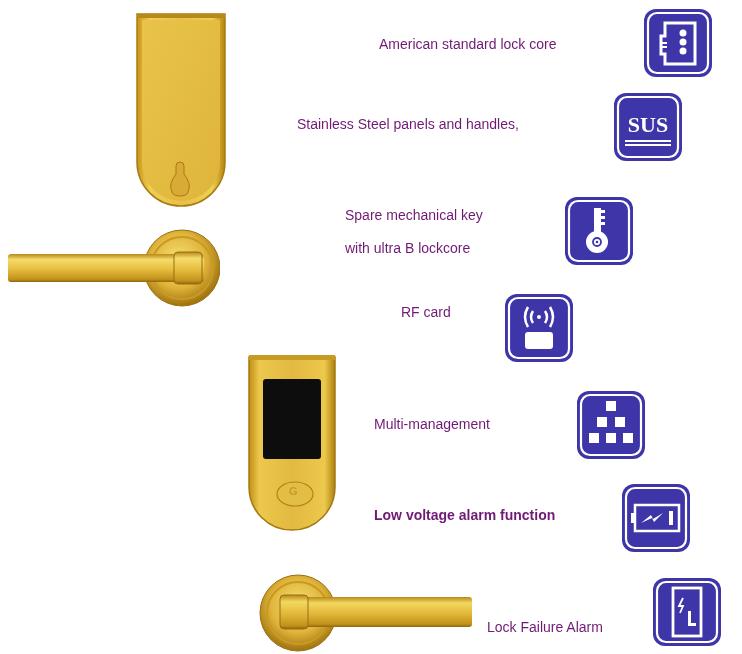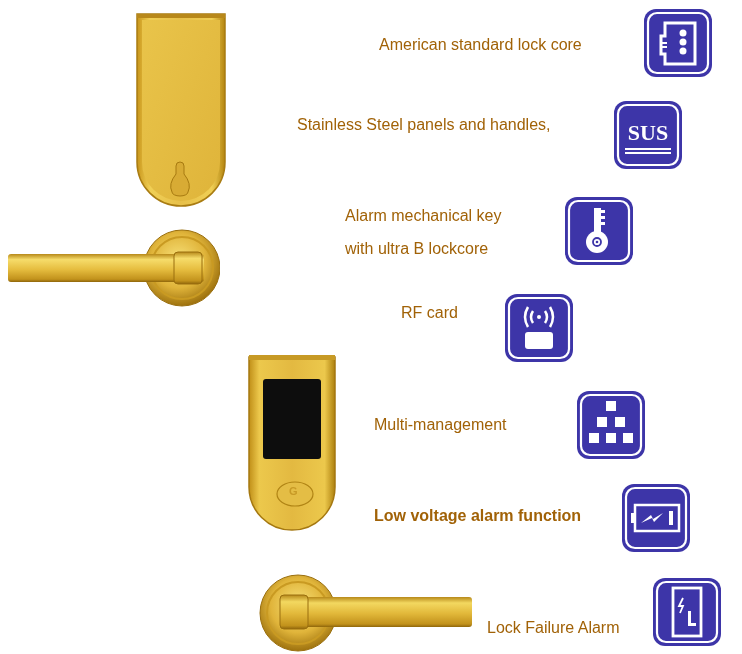--- a/index.html
+++ b/index.html
@@ -1,18 +1,18 @@
 <!DOCTYPE html>
 <html><head>
 <meta charset="utf-8">
 <style>
   html, body { margin: 0; padding: 0; background: #ffffff; }
   body { width: 742px; height: 654px; position: relative; overflow: hidden;
          font-family: "Liberation Sans", sans-serif; color: #111111; }
-  .feature-text { position: absolute; font-size: 16px; line-height: 33px; color: #a16207; white-space: nowrap; }
+  .feature-text { position: absolute; font-size: 14px; line-height: 33px; color: #701a75; white-space: nowrap; }
   .icon-box { position: absolute; width: 70px; height: 70px; }
   .icon-box svg { width: 100%; height: 100%; display: block; }
   .product { position: absolute; }
 </style>
 </head>
 <body>
 
 <div class="product" style="left:135px; top:12px; width:92px; height:196px;">
   <svg viewBox="0 0 92 196" width="92" height="196">
     <defs>
@@ -103,21 +103,21 @@
 
 <div class="feature-text" style="left:379px; top:28px;">
   <div>American standard lock core</div>
 </div>
 
 <div class="feature-text" style="left:297px; top:108px;">
   <div>Stainless Steel panels and handles,</div>
 </div>
 
 <div class="feature-text" style="left:345px; top:199px;">
-  <div>Alarm mechanical key</div>
+  <div>Spare mechanical key</div>
   <div>with ultra B lockcore</div>
 </div>
 
 <div class="feature-text" style="left:401px; top:296px;">
   <div>RF card</div>
 </div>
 
 <div class="feature-text" style="left:374px; top:408px;">
   <div>Multi-management</div>
 </div>
@@ -136,21 +136,21 @@
     <rect x="5" y="5" width="60" height="60" rx="9" fill="none" stroke="#fff" stroke-width="2.2"></rect>
     <path d="M22 15 L52 15 L52 56 L22 56 L22 46 L18 46 L18 28 L22 28 Z" fill="none" stroke="#fff" stroke-width="3"></path>
     <rect x="18" y="34" width="6" height="2" fill="#fff"></rect>
     <rect x="18" y="38" width="6" height="2" fill="#fff"></rect>
     <circle cx="40" cy="25" r="3.5" fill="#fff"></circle>
     <circle cx="40" cy="34" r="3.5" fill="#fff"></circle>
     <circle cx="40" cy="43" r="3.5" fill="#fff"></circle>
   </svg>
 </div>
 
-<div class="icon-box" style="left:613px; top:100px;">
+<div class="icon-box" style="left:613px; top:92px;">
   <svg viewBox="0 0 70 70">
     <rect x="1" y="1" width="68" height="68" rx="12" fill="#3d35a8"></rect>
     <rect x="5" y="5" width="60" height="60" rx="9" fill="none" stroke="#fff" stroke-width="2.2"></rect>
     <text x="35" y="40" text-anchor="middle" fill="#fff" font-family="Liberation Serif, serif" font-weight="bold" font-size="22">SUS</text>
     <rect x="12" y="48" width="46" height="2" fill="#fff"></rect>
     <rect x="12" y="52" width="46" height="2" fill="#fff"></rect>
   </svg>
 </div>
 
 <div class="icon-box" style="left:564px; top:196px;">

